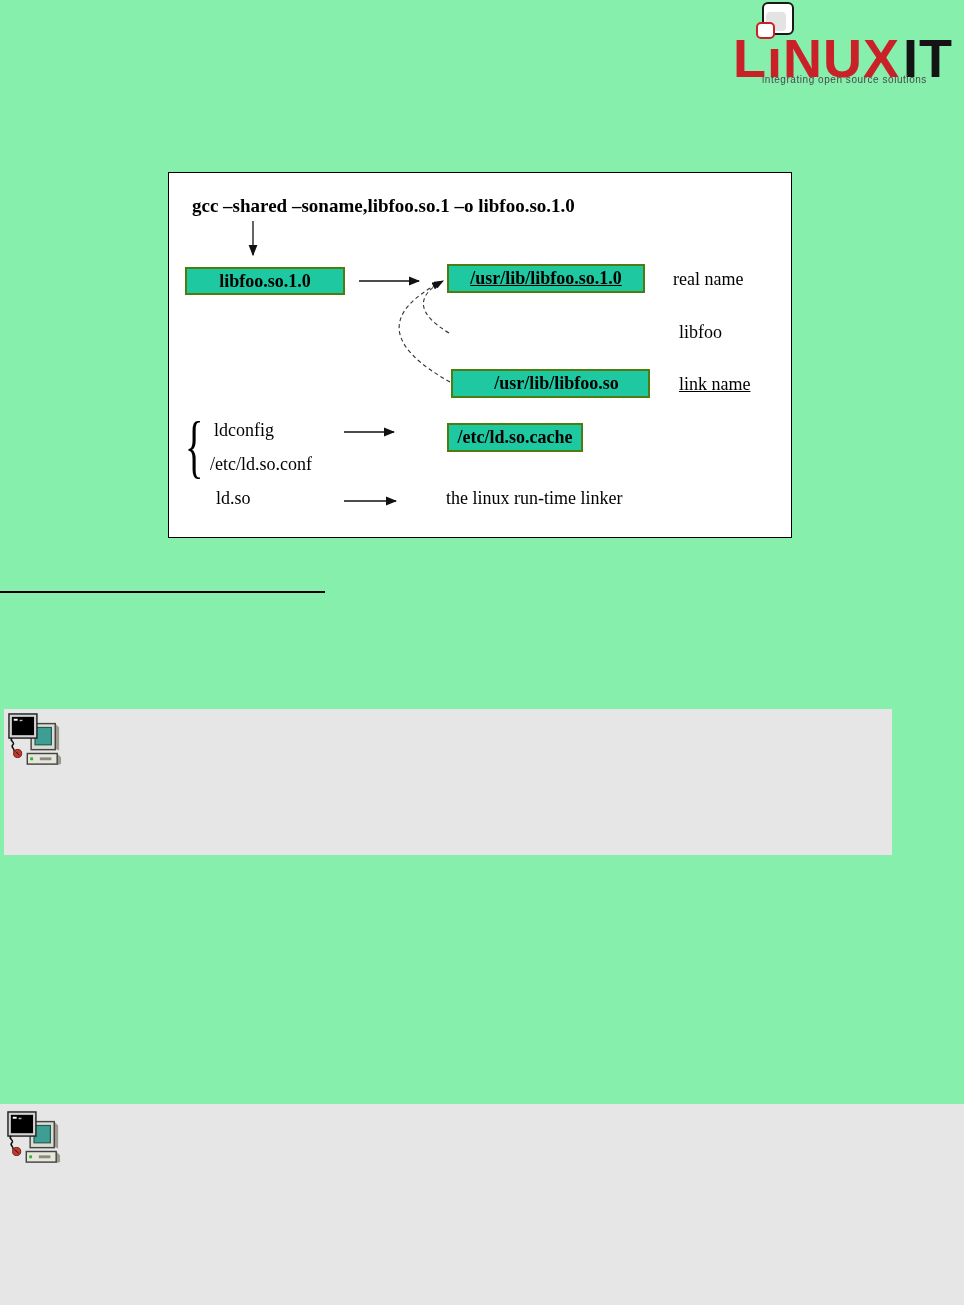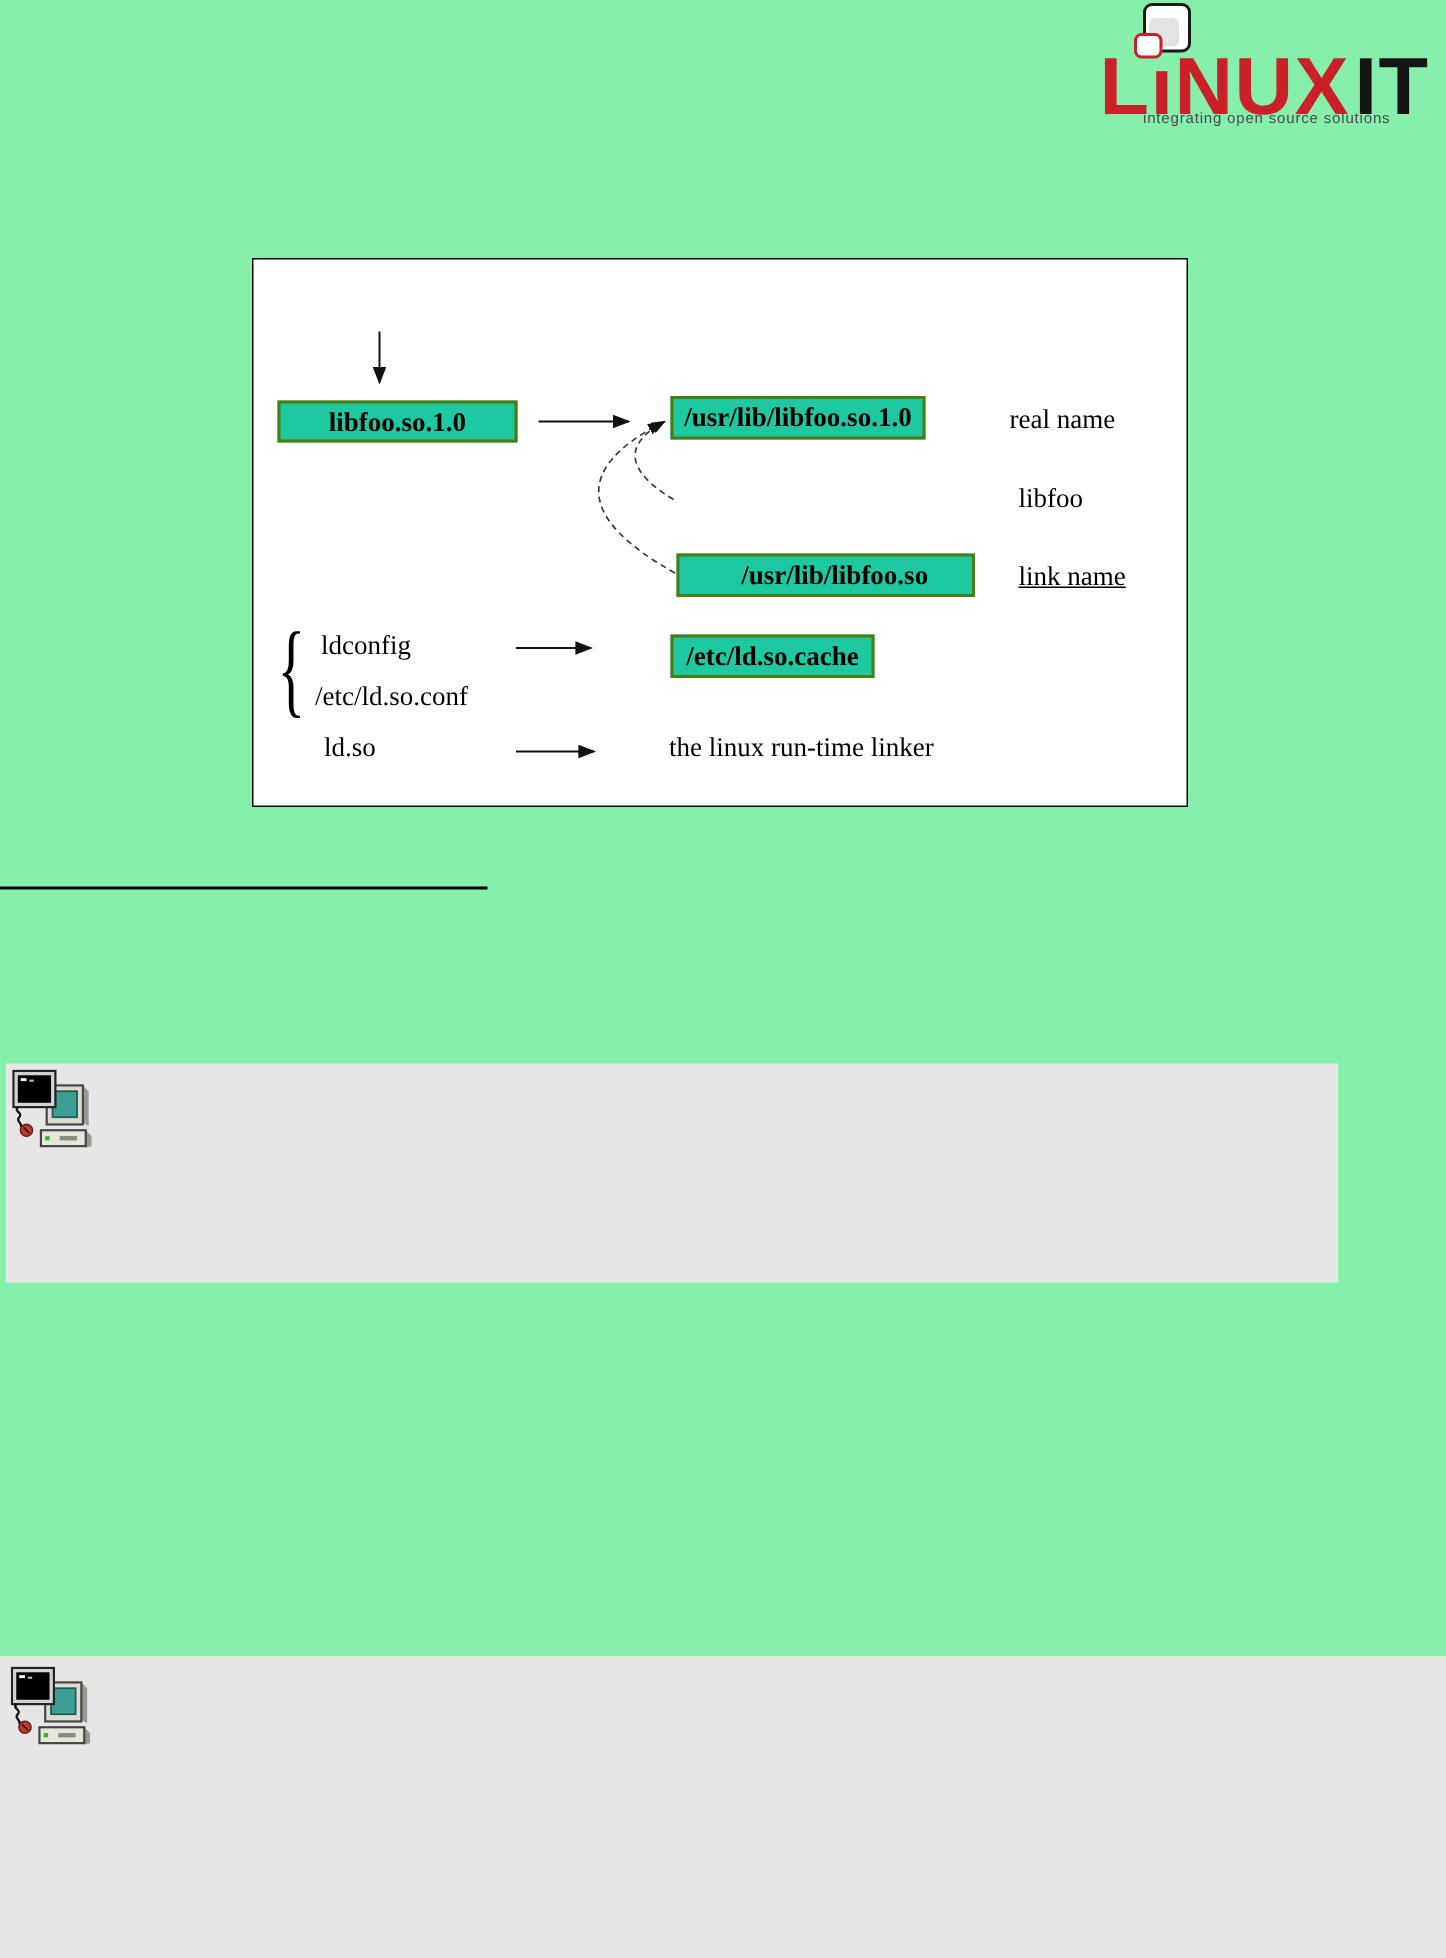--- a/index.html
+++ b/index.html
@@ -25,21 +25,21 @@
 
   
   .diagram{position:absolute;left:168px;top:172px;width:622px;height:364px;
       border:1.5px solid #000;background:#fff;}
   .arrows{position:absolute;left:0;top:0;width:622px;height:364px;}
   .cmd{position:absolute;left:23px;top:22px;font-size:19px;font-weight:bold;white-space:nowrap;}
   .gbox{position:absolute;background:var(--box-fill,#1EC8A0);border:2px solid #4d7c0f;
       box-sizing:border-box;display:flex;align-items:center;justify-content:center;
       font-size:18px;font-weight:600;white-space:nowrap;}
   .b1{left:16px;top:94px;width:160px;height:28px;}
-  .b2{left:278px;top:91px;width:170px;height:29px;}
+  .b2{left:278px;top:91px;width:198px;height:29px;text-decoration:underline;}
   .b3{left:280px;top:144px;width:198px;height:28px;}
   .b4{left:282px;top:196px;width:199px;height:29px;padding-left:12px;}
   .b5{left:278px;top:250px;width:136px;height:29px;}
   .side{position:absolute;font-size:18px;white-space:nowrap;}
   .l1{left:504px;top:96px;}
   .l2{left:510px;top:149px;}
   .l3{left:510px;top:201px;text-decoration:underline;}
   .brace{position:absolute;left:16px;top:239px;font-size:70px;line-height:70px;
       transform:scaleX(.55);transform-origin:left center;font-weight:400;}
   .txt{position:absolute;font-size:18px;white-space:nowrap;}
@@ -78,20 +78,21 @@
         </marker>
       </defs>
       <path d="M84,48 L84,82" stroke="#111" stroke-width="1.3" fill="none" marker-end="url(#ah)"></path>
       <path d="M190,108 L250,108" stroke="#111" stroke-width="1.3" fill="none" marker-end="url(#ah)"></path>
       <path d="M280,160 Q232,131 274,108" stroke="#333" stroke-width="1.1" fill="none" stroke-dasharray="4 3" marker-end="url(#ah)"></path>
       <path d="M281,209 Q184,155 272,109" stroke="#333" stroke-width="1.1" fill="none" stroke-dasharray="4 3" marker-end="url(#ah)"></path>
       <path d="M175,259 L225,259" stroke="#111" stroke-width="1.3" fill="none" marker-end="url(#ah)"></path>
       <path d="M175,328 L227,328" stroke="#111" stroke-width="1.3" fill="none" marker-end="url(#ah)"></path>
     </svg>
 
+    <div class="cmd">gcc –shared –soname,libfoo.so.1 –o libfoo.so.1.0</div>
 
     <div class="gbox b1">libfoo.so.1.0</div>
 
     <div class="gbox b2">/usr/lib/libfoo.so.1.0</div>
     <div class="side l1">real name</div>
 
     <div class="side l2">libfoo</div>
 
     <div class="gbox b4">/usr/lib/libfoo.so</div>
     <div class="side l3">link name</div>

